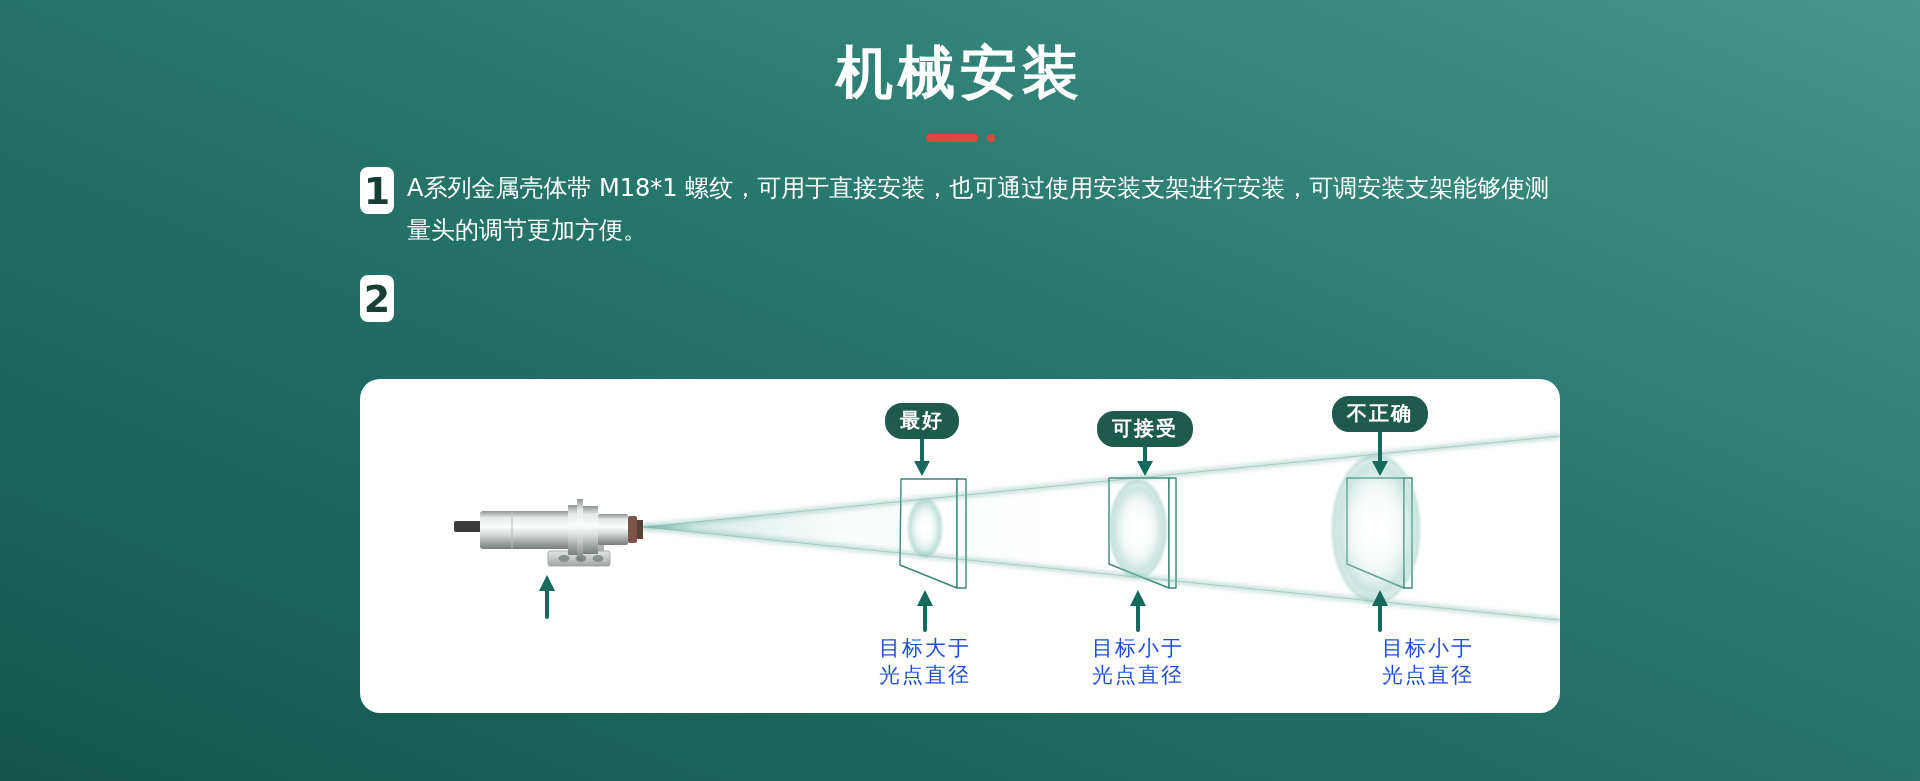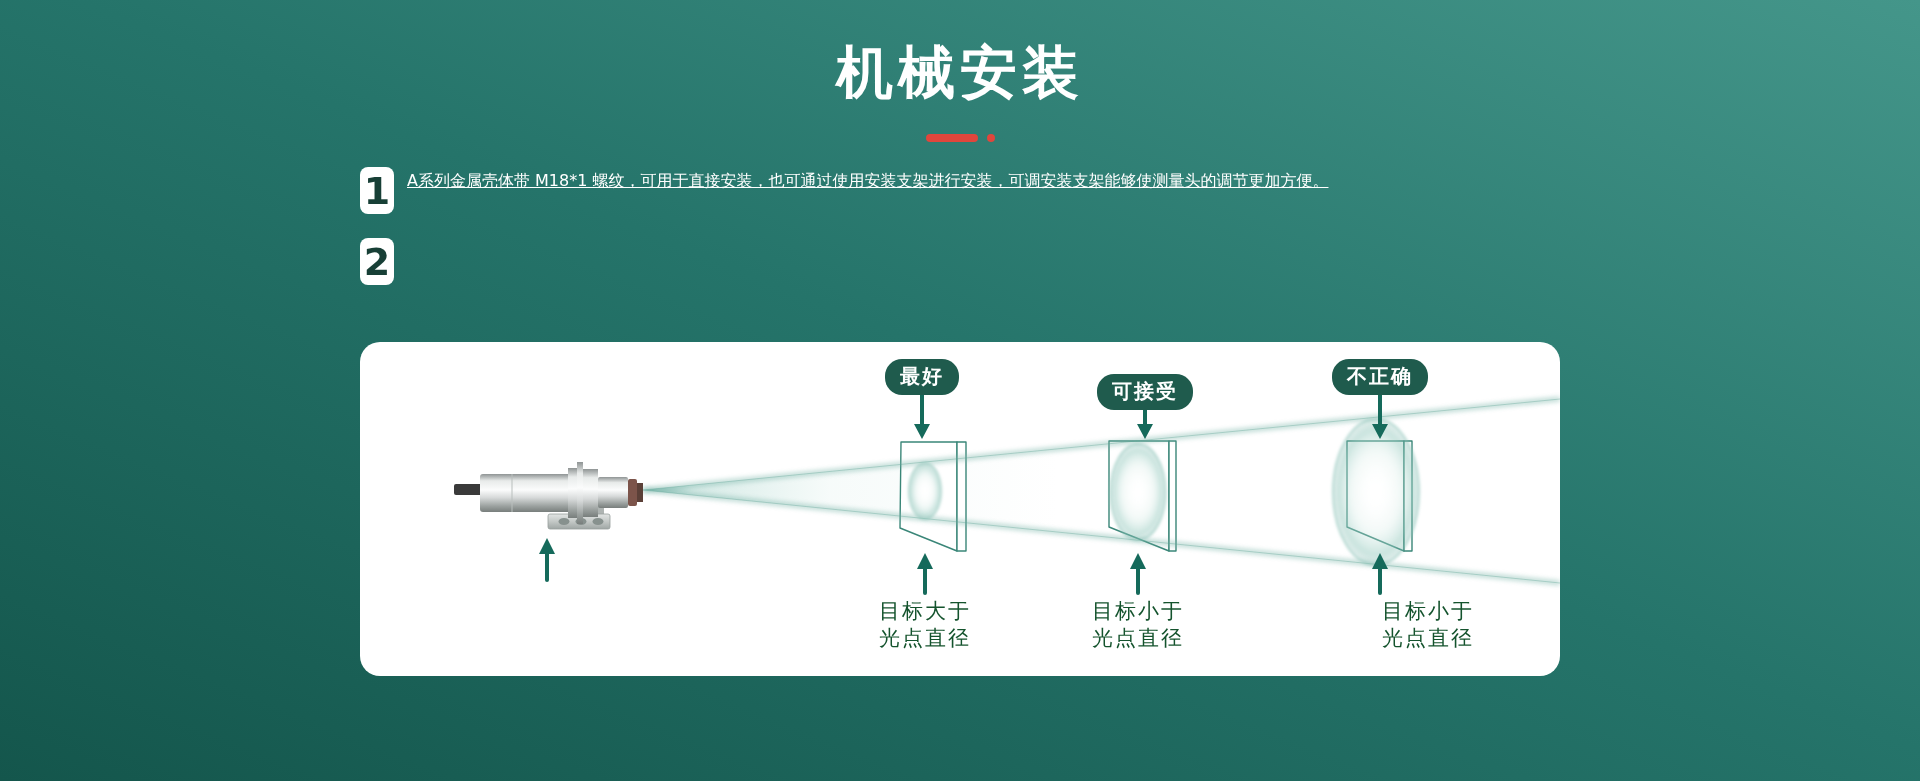--- a/index.html
+++ b/index.html
@@ -45,25 +45,24 @@
     background: #ffffff;
     border-radius: 8px;
     color: #173f36;
     font-size: 38px;
     font-weight: 700;
     display: flex; align-items: center; justify-content: center;
     margin-right: 13px;
   }
   .point-text {
     color: #ffffff;
-    font-size: 16px;
-    line-height: 28px;
+    font-size: 24px;
+    line-height: 42px;
     max-width: 1150px;
     padding-top: 0px;
-    text-decoration: underline;
   }
 
   .card {
     position: relative;
     width: 1200px; height: 334px;
     margin: 57px auto 0;
     background: #ffffff;
     border-radius: 20px;
     overflow: hidden;
   }
@@ -78,21 +77,21 @@
     font-weight: 600;
     letter-spacing: 2px;
     padding: 4px 15px 5px;
     border-radius: 17px;
     white-space: nowrap;
   }
   .caption {
     position: absolute;
     transform: translateX(-50%);
     text-align: right;
-    color: #14532d;
+    color: #1d4ed8;
     font-size: 21px;
     font-weight: 500;
     line-height: 27px;
     letter-spacing: 2px;
     white-space: nowrap;
   }
   .sensor-pill {
     position: absolute;
     transform: translateX(-50%);
     background: #1f5b4d;
@@ -236,21 +235,21 @@
           <line x1="1020" y1="251" x2="1020" y2="226"></line>
           <polygon points="1020,211 1012,227 1028,227" stroke="none"></polygon>
         </g>
         <g>
           <line x1="187" y1="238" x2="187" y2="211"></line>
           <polygon points="187,196 179,212 195,212" stroke="none"></polygon>
         </g>
       </g>
     </svg>
 
-    <div class="tag-pill" style="left:562px; top:35px;">最好</div>
+    <div class="tag-pill" style="left:562px; top:42px;">最好</div>
     <div class="tag-pill" style="left:785px; top:50px;">可接受</div>
     <div class="tag-pill" style="left:1020px; top:35px;">不正确</div>
 
     <div class="caption" style="left:565px; top:256px;">
       <div>目标大于</div>
       <div>光点直径</div>
     </div>
     <div class="caption" style="left:778px; top:256px;">
       <div>目标小于</div>
       <div>光点直径</div>

